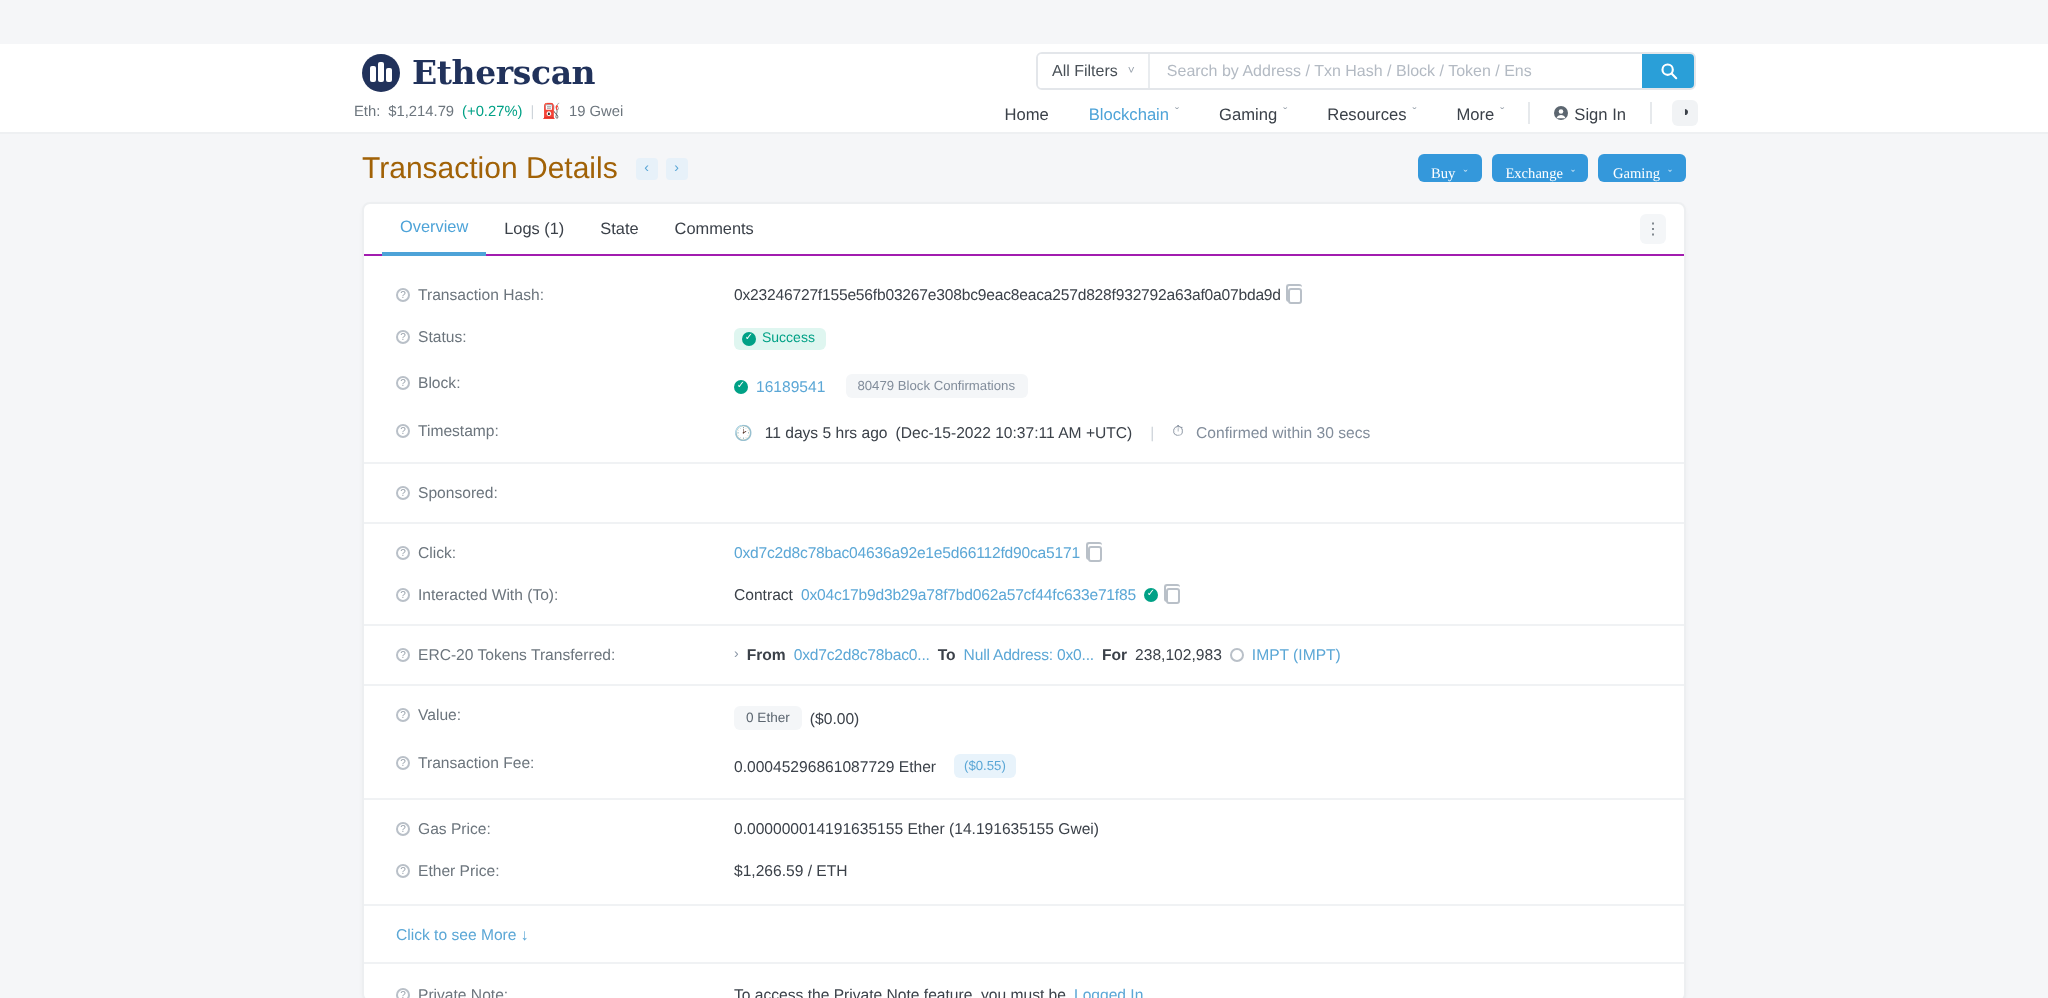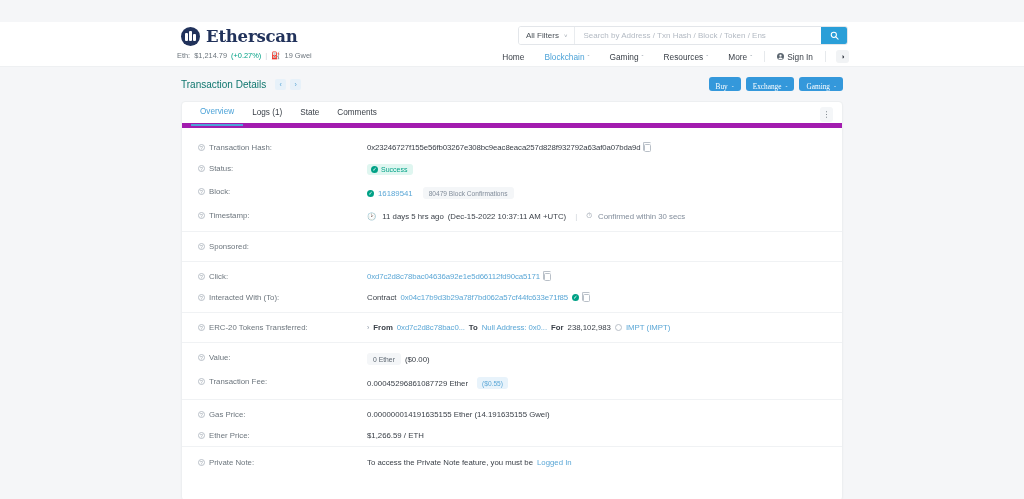--- a/index.html
+++ b/index.html
@@ -94,21 +94,21 @@
     width: 13px; height: 13px; border-radius: 3px; background: #f1f3f5;
     display: flex; align-items: center; justify-content: center;
     font-size: 7px; color: #3b4149; margin-left: 8px;
   }
 
   
   .title-row {
     position: relative; height: 34px;
     margin: 0 181px; display: flex; align-items: center;
   }
-  .page-title { font-size: 10px; color: #0f766e; font-weight: 400; }
+  .page-title { font-size: 15px; color: #a16207; font-weight: 400; }
   .pager { display: flex; gap: 4px; margin-left: 9px; }
   .pager span {
     width: 11px; height: 11px; border-radius: 2px; background: #e7f1f9;
     color: #5ba7d6; font-size: 7px; display: flex;
     align-items: center; justify-content: center; cursor: pointer;
   }
   .title-actions { margin-left: auto; display: flex; gap: 5px; }
   .pill-btn {
     background: #3498db; color: #fff; font-size: 7.3px;
     border: none; border-radius: 3px; padding: 0 7px; height: 14px;
@@ -119,21 +119,21 @@
 
   
   .card {
     margin: 0 181px; background: #fff;
     border: 1px solid #edeff1; border-radius: 4px;
     box-shadow: 0 1px 2px rgba(0,0,0,.03);
     height: 400px; position: relative;
   }
   .tabs {
     display: flex; align-items: center; height: 26px;
-    padding: 0 9px; border-bottom: 5px solid #a21caf; position: relative;
+    padding: 0 9px; border-bottom: 1px solid #a21caf; position: relative;
   }
   .tab {
     font-size: 8.2px; color: #3b4149; padding: 0 9px;
     height: 26px; display: flex; align-items: center; cursor: pointer;
   }
   .tab.active { color: #4da3d8; border-bottom: 2px solid #4da3d8; }
   .kebab {
     position: absolute; right: 9px; top: 5px;
     width: 13px; height: 15px; background: #f4f6f8; border-radius: 3px;
     display: flex; align-items: center; justify-content: center;
@@ -446,20 +446,26 @@
     </div>
 
     <div class="row">
       <span class="lbl">
         <span class="q">?</span>
         <span>Ether Price:</span>
       </span>
       <span class="val">$1,266.59 / ETH</span>
     </div>
 
+    <div class="see-more">
+      <span>
+        <span>Click to see More</span>
+        <span>↓</span>
+      </span>
+    </div>
 
     <div class="row private">
       <span class="lbl">
         <span class="q">?</span>
         <span>Private Note:</span>
       </span>
       <span class="val">
         <span>To access the Private Note feature, you must be</span>
         <a class="link">Logged In</a>
       </span>

